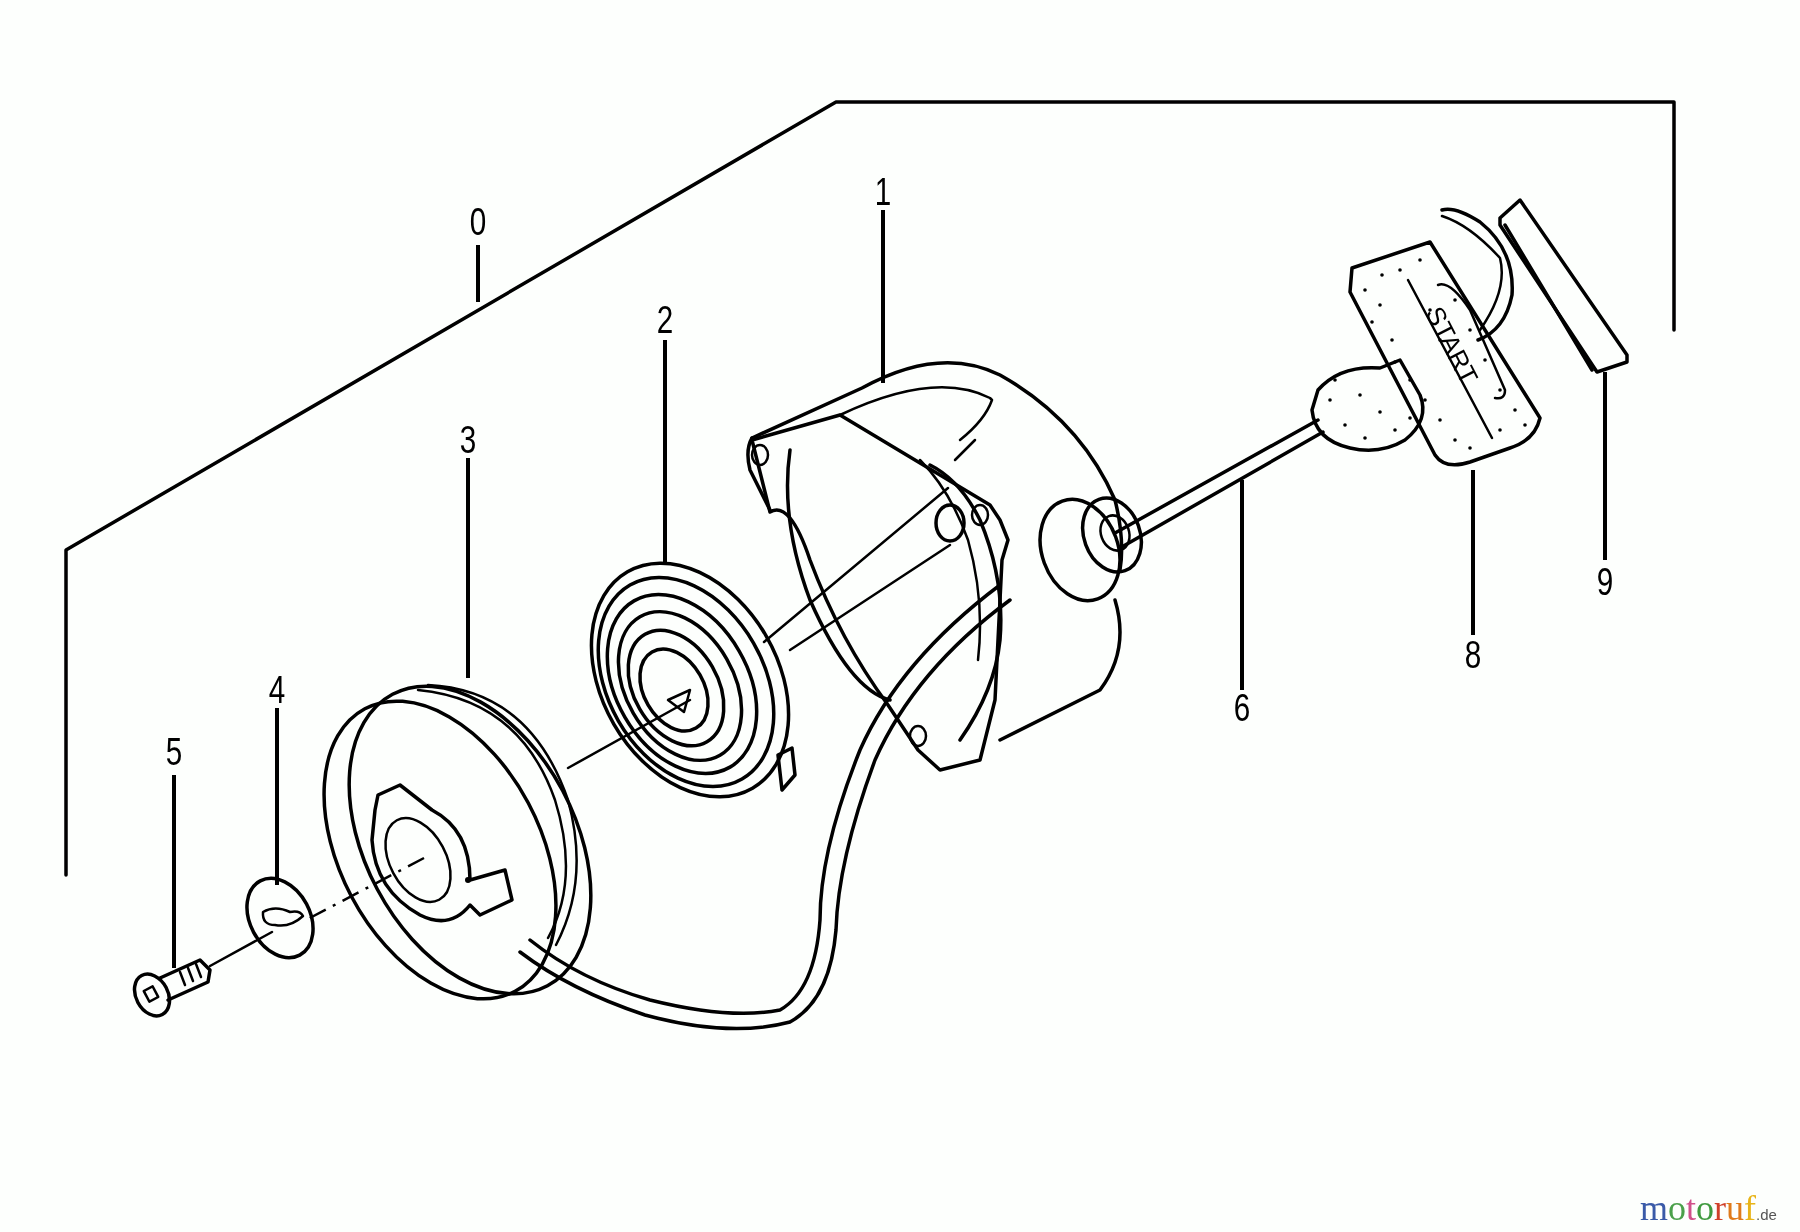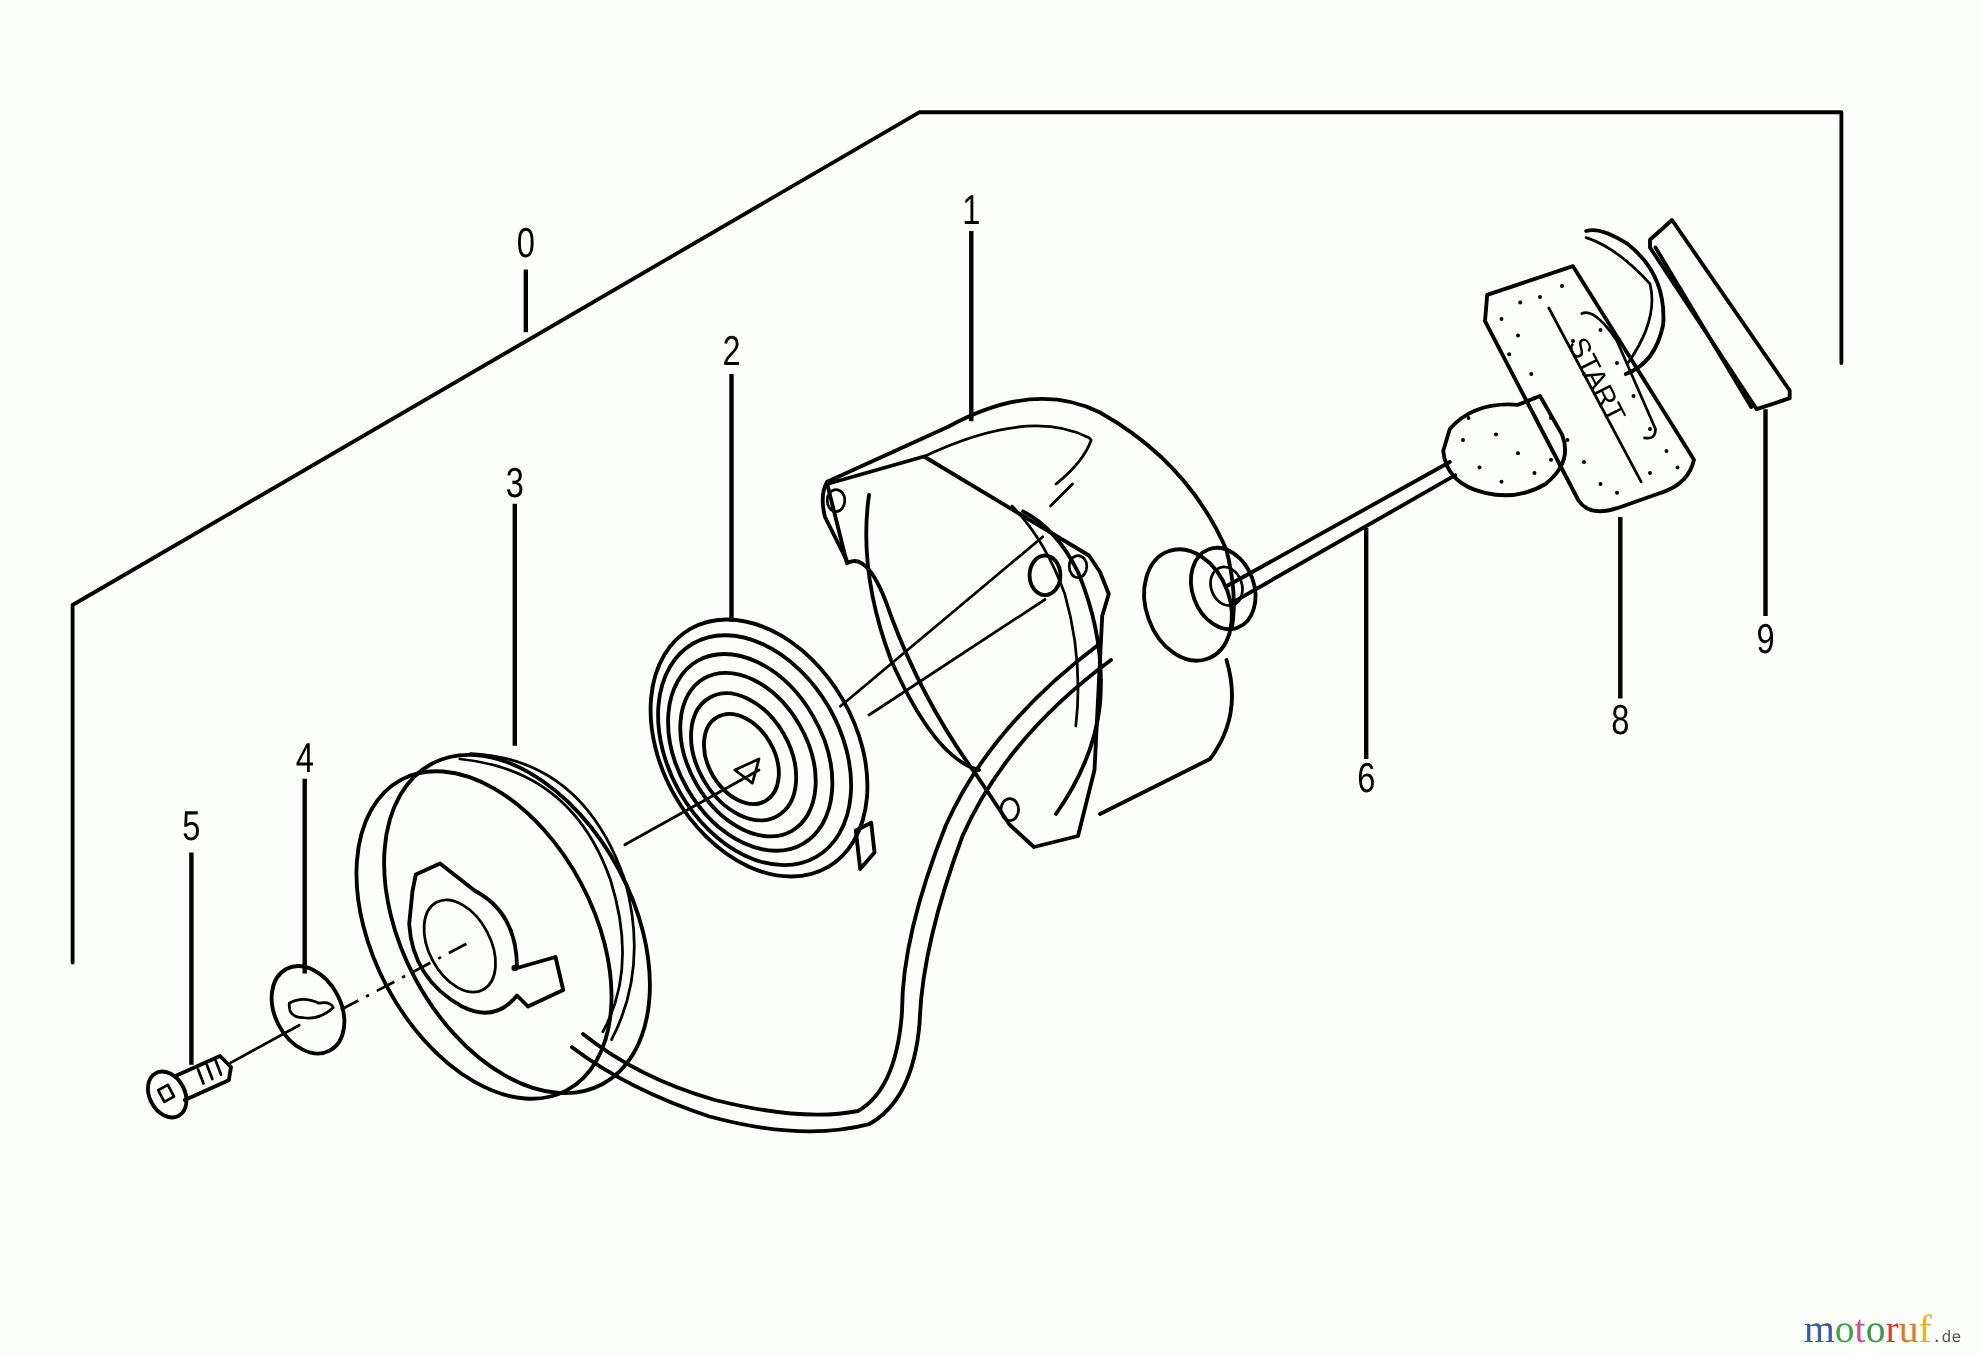--- a/index.html
+++ b/index.html
@@ -21,21 +21,21 @@
     }
     .logo {
       position: absolute;
       left: 1640px; top: 1190px;
       font-family: "Liberation Serif", serif;
       font-size: 36px;
       line-height: 1;
       letter-spacing: 0px;
       white-space: nowrap;
     }
-    .logo .tld { font-family: Liberation Mono, monospace; font-size: 15px; color: #555; }
+    .logo .tld { font-family: Liberation Sans, sans-serif; font-size: 15px; color: #555; }
     .start-text {
       position: absolute;
       font-family: "Liberation Sans", sans-serif;
       font-size: 26px;
       color: #000;
       transform-origin: center;
       white-space: nowrap;
     }
   </style>
 </head>

